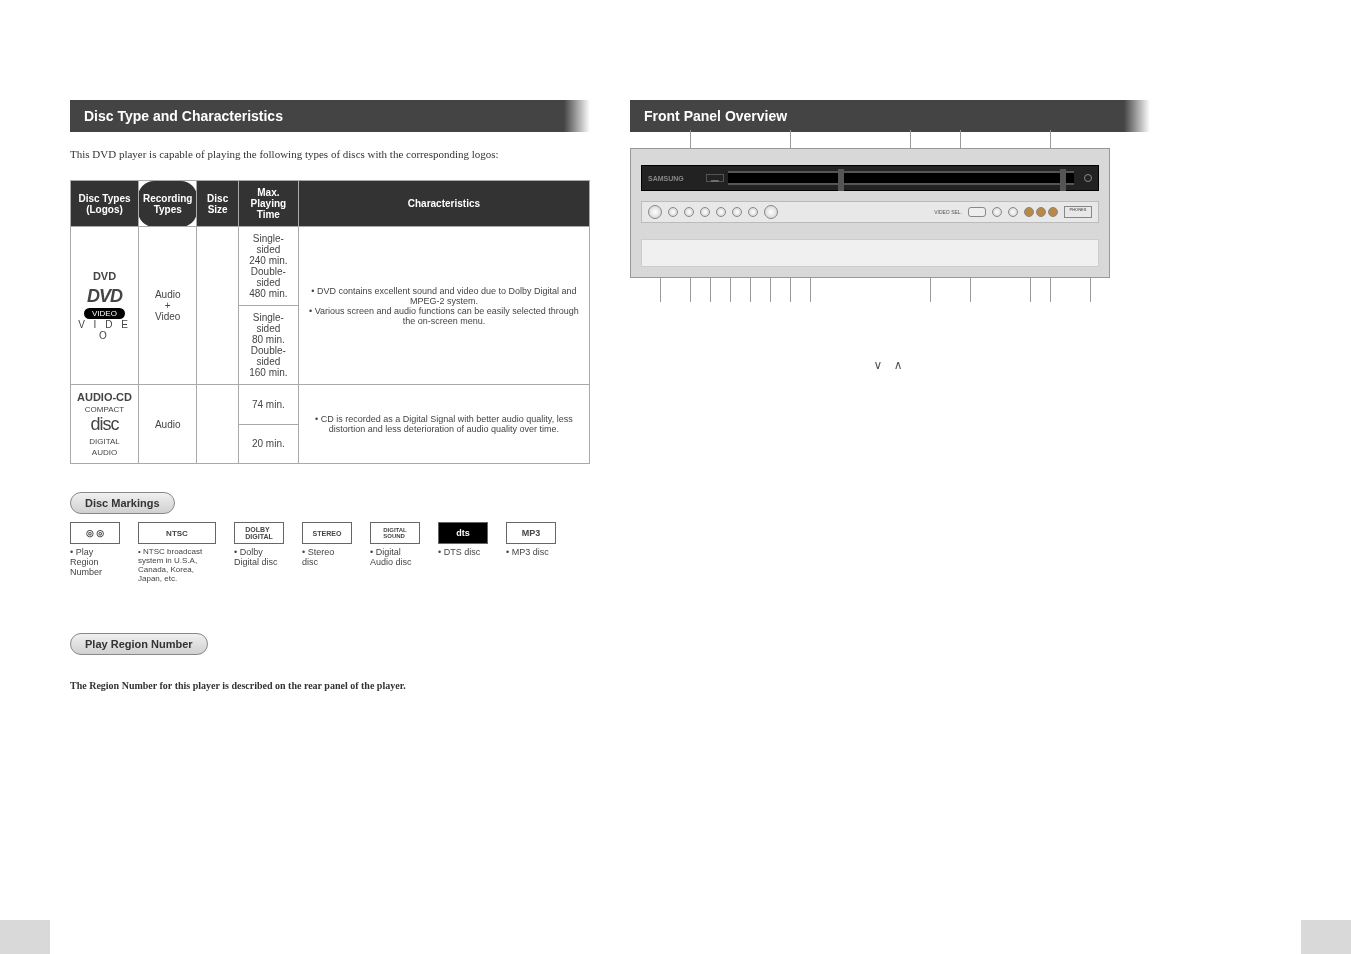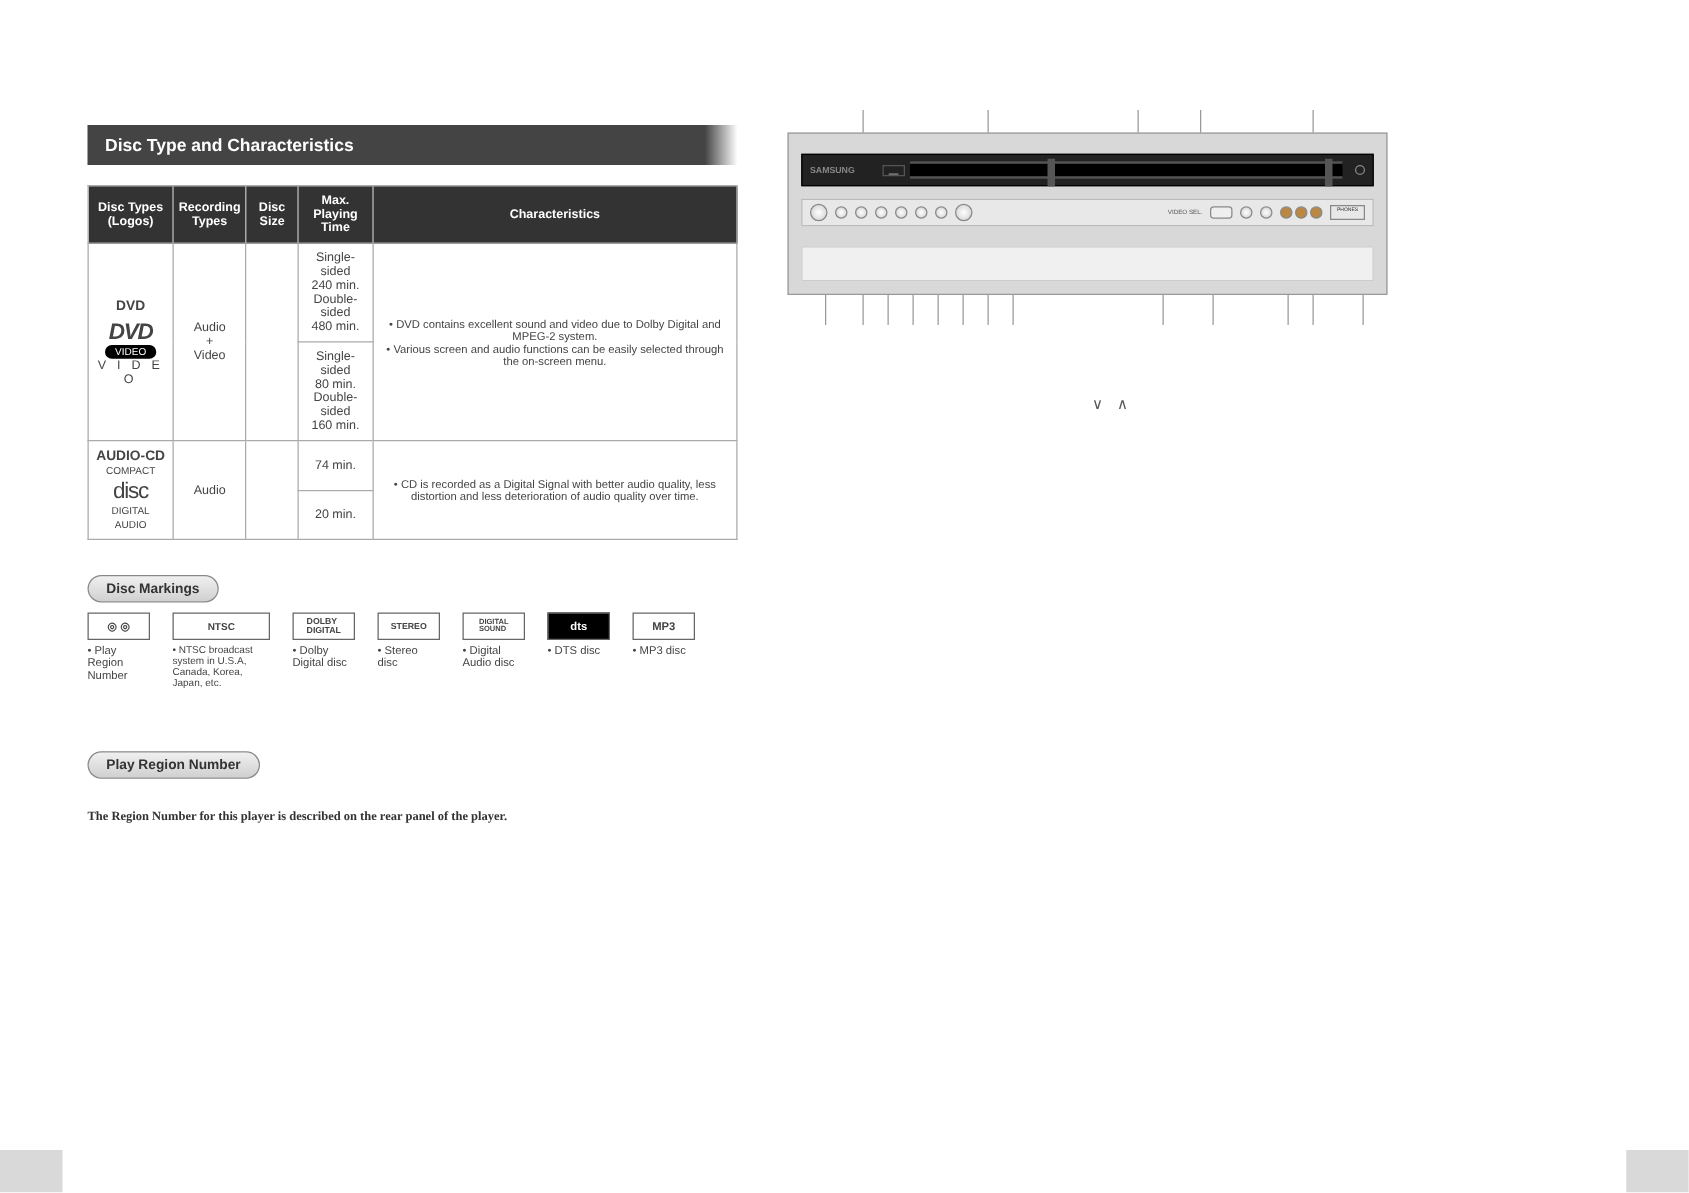--- a/index.html
+++ b/index.html
@@ -252,27 +252,28 @@
   .edge-left { left: 0; }
   .edge-right { right: 0; }
 </style>
 </head>
 <body>
 
 <div class="page">
 
   <div class="col">
     <div class="header-bar">Disc Type and Characteristics</div>
+    <p class="intro serif" style="font-family: Georgia, serif;">This DVD player is capable of playing the following types of discs with the corresponding logos:</p>
 
     <table class="disc-table">
       <thead>
         <tr>
           <th style="white-space: pre-line;">Disc Types
 (Logos)</th>
-          <th style="white-space: pre-line;">Recording
+          <th style="white-space: pre-line; border-radius: 16px;">Recording
 Types</th>
           <th style="white-space: pre-line;">Disc Size</th>
           <th style="white-space: pre-line; margin-left: 20px;">Max.
 Playing Time</th>
           <th>Characteristics</th>
         </tr>
       </thead>
       <tbody>
         <tr>
           <td rowspan="2">
@@ -359,20 +360,21 @@
     <div class="region-wrap">
       <span class="pill">Play Region Number</span>
       <div class="region-text">
         <br>
         <strong class="serif">The Region Number for this player is described on the rear panel of the player.</strong>
       </div>
     </div>
   </div>
 
   <div class="col">
+    <div class="header-bar">Front Panel Overview</div>
 
     <div style="position: relative;">
 
       <div class="callout" style="left:60px; top:-18px; height:24px;"></div>
       <div class="callout" style="left:160px; top:-18px; height:24px;"></div>
       <div class="callout" style="left:280px; top:-18px; height:24px;"></div>
       <div class="callout" style="left:330px; top:-18px; height:24px;"></div>
       <div class="callout" style="left:420px; top:-18px; height:24px;"></div>
 
       <div class="panel">

